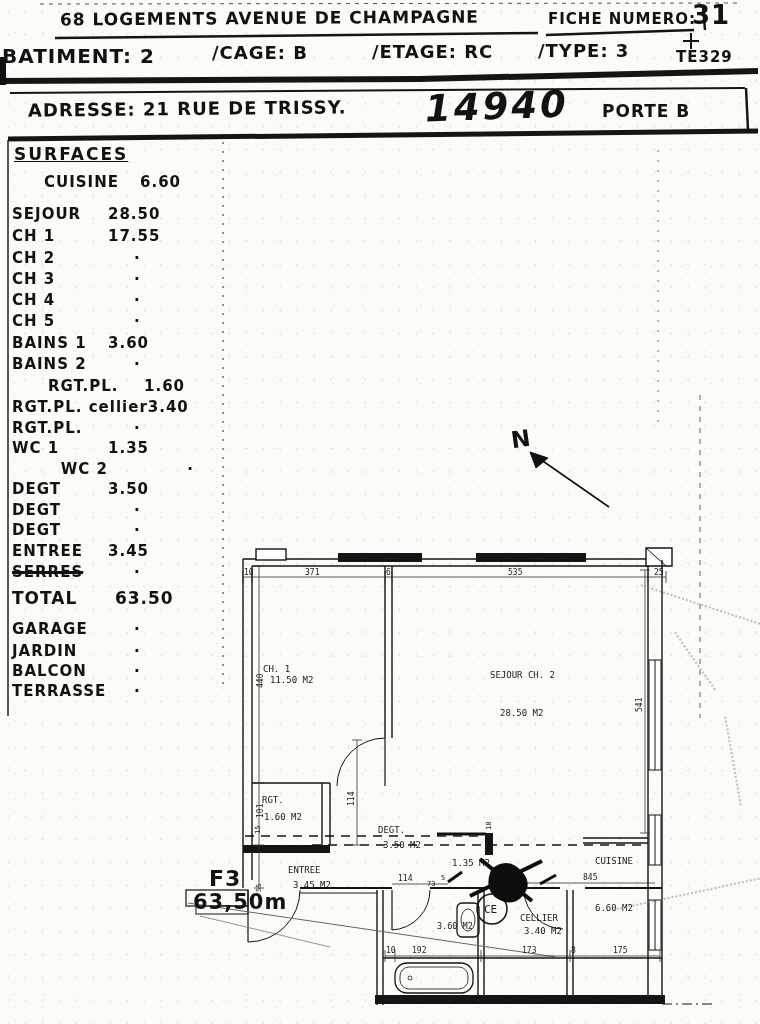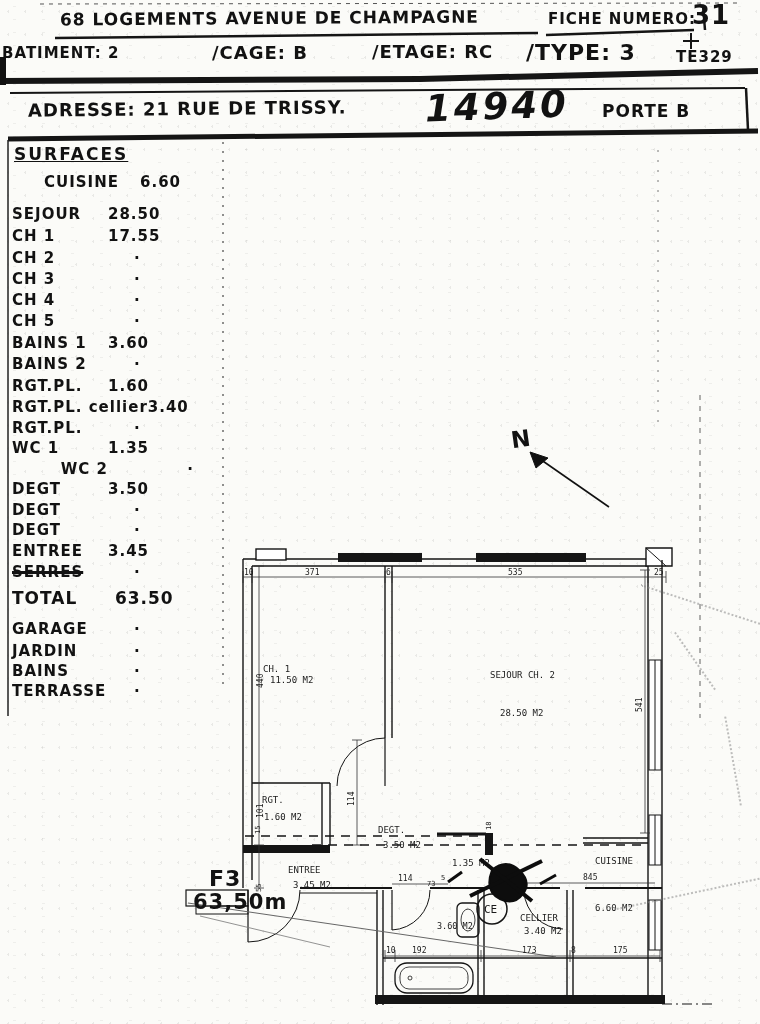--- a/index.html
+++ b/index.html
@@ -216,60 +216,60 @@
     <line x1="480" y1="859" x2="532" y2="901" stroke-width="4"></line>
     <line x1="448" y1="882" x2="462" y2="872" stroke-width="3"></line>
     <line x1="540" y1="884" x2="556" y2="875" stroke-width="3"></line>
   </g>
 </svg>
 
 <div class="abs hand" style="left:60px;top:10px;font-size:17px;transform:rotate(-.4deg);">68 LOGEMENTS AVENUE DE CHAMPAGNE</div>
 <div class="abs hand" style="left:548px;top:12px;font-size:15px;">FICHE NUMERO:</div>
 <div class="abs hand" style="left:692px;top:2px;font-size:26px;">31</div>
 
-<div class="abs hand" style="left:2px;top:46px;font-size:15px;">BATIMENT: 2</div>
+<div class="abs hand" style="left:2px;top:46px;font-size:20px;">BATIMENT: 2</div>
 <div class="abs hand" style="left:212px;top:44px;font-size:18px;">/CAGE: B</div>
 <div class="abs hand" style="left:372px;top:43px;font-size:18px;">/ETAGE: RC</div>
-<div class="abs hand" style="left:526px;top:42px;font-size:22px;">/TYPE: 3</div>
+<div class="abs hand" style="left:538px;top:42px;font-size:18px;">/TYPE: 3</div>
 <div class="abs hand lt" style="left:676px;top:50px;font-size:15px;">TE329</div>
 
 <div class="abs hand" style="left:28px;top:100px;font-size:18px;transform:rotate(-.6deg);">ADRESSE: 21 RUE DE TRISSY.</div>
 <div class="abs hand stamp" style="left:425px;top:88px;font-size:37px;">14940</div>
 <div class="abs hand" style="left:602px;top:103px;font-size:17px;">PORTE B</div>
 
 <div class="abs hand" style="left:14px;top:146px;font-size:17px;letter-spacing:2px;text-decoration:underline;">SURFACES</div>
 
 <div class="srow hand" style="top:175px;margin-left:32px;"><span class="row-label">CUISINE</span><span class="sval">6.60</span></div>
 <div class="srow hand" style="top:207px;"><span class="row-label">SEJOUR</span><span class="sval">28.50</span></div>
 <div class="srow hand" style="top:229px;"><span class="row-label">CH 1</span><span class="sval">17.55</span></div>
 <div class="srow hand" style="top:251px;"><span class="row-label">CH 2</span><span class="sval dotval">·</span></div>
 <div class="srow hand" style="top:272px;"><span class="row-label">CH 3</span><span class="sval dotval">·</span></div>
 <div class="srow hand" style="top:293px;"><span class="row-label">CH 4</span><span class="sval dotval">·</span></div>
 <div class="srow hand" style="top:314px;"><span class="row-label">CH 5</span><span class="sval dotval">·</span></div>
 <div class="srow hand" style="top:336px;"><span class="row-label">BAINS 1</span><span class="sval">3.60</span></div>
 <div class="srow hand" style="top:357px;"><span class="row-label">BAINS 2</span><span class="sval dotval">·</span></div>
-<div class="srow hand" style="top:379px;"><span class="row-label">RGT.PL.</span><span class="sval">1.60</span></div>
+<div class="srow hand" style="top:379px;margin-left:36px;"><span class="row-label">RGT.PL.</span><span class="sval">1.60</span></div>
 <div class="srow hand" style="top:400px;"><span class="row-label">RGT.PL. cellier</span><span class="sval">3.40</span></div>
 <div class="srow hand" style="top:421px;"><span class="row-label">RGT.PL.</span><span class="sval dotval">·</span></div>
 <div class="srow hand" style="top:441px;"><span class="row-label">WC 1</span><span class="sval">1.35</span></div>
 <div class="srow hand" style="top:462px;text-align:right;"><span class="row-label">WC 2</span><span class="sval dotval">·</span></div>
 <div class="srow hand" style="top:482px;"><span class="row-label">DEGT</span><span class="sval">3.50</span></div>
 <div class="srow hand" style="top:503px;"><span class="row-label">DEGT</span><span class="sval dotval">·</span></div>
 <div class="srow hand" style="top:523px;"><span class="row-label">DEGT</span><span class="sval dotval">·</span></div>
 <div class="srow hand" style="top:544px;"><span class="row-label">ENTREE</span><span class="sval">3.45</span></div>
 <div class="srow hand" style="top:565px;"><span class="row-label strike">SERRES</span><span class="sval dotval">·</span></div>
 
 <div class="srow hand" style="top:590px;font-size:17px;">
   <span class="row-label">TOTAL</span>
   <span class="sval" style="font-size:17px;">63.50</span>
 </div>
 
 <div class="srow hand" style="top:622px;"><span class="row-label">GARAGE</span><span class="sval dotval">·</span></div>
 <div class="srow hand" style="top:644px;"><span class="row-label">JARDIN</span><span class="sval dotval">·</span></div>
-<div class="srow hand" style="top:664px;"><span class="row-label">BAINS</span><span class="sval dotval">·</span></div>
+<div class="srow hand" style="top:664px;"><span class="row-label">BALCON</span><span class="sval dotval">·</span></div>
 <div class="srow hand" style="top:684px;"><span class="row-label">TERRASSE</span><span class="sval dotval">·</span></div>
 
 <div class="abs hand" style="left:511px;top:428px;font-size:23px;transform:rotate(-8deg);">N</div>
 <div class="abs hand lt" style="left:209px;top:868px;font-size:22px;">F3</div>
 <div class="abs hand lt" style="left:193px;top:892px;font-size:21px;">63,50m</div>
 
 <div class="noise" style="left:638px;top:604px;width:128px;transform:rotate(18deg);"></div>
 <div class="noise" style="left:612px;top:892px;width:160px;transform:rotate(-12deg);"></div>
 <div class="noise" style="left:688px;top:760px;width:90px;transform:rotate(80deg);"></div>
 <div class="noise" style="left:660px;top:660px;width:70px;transform:rotate(55deg);"></div>

